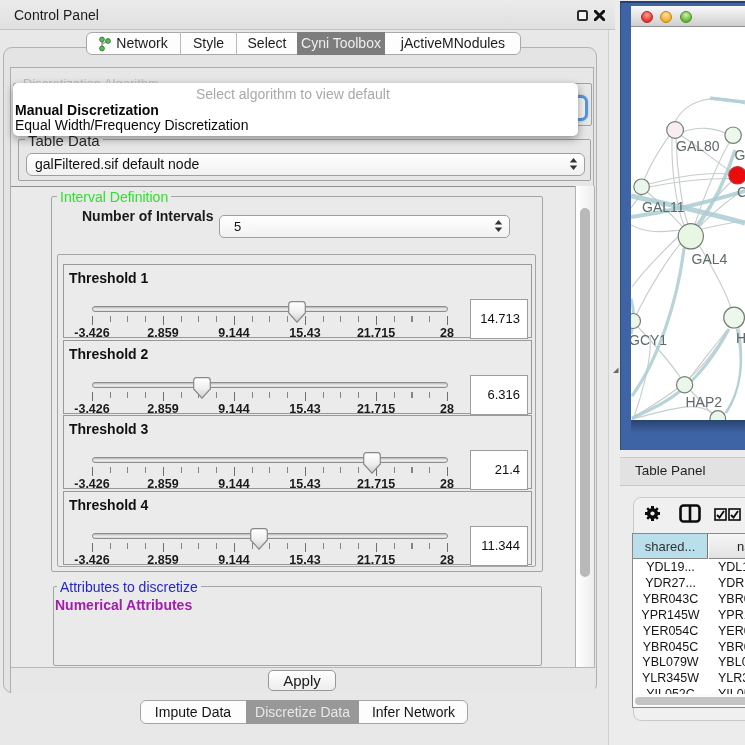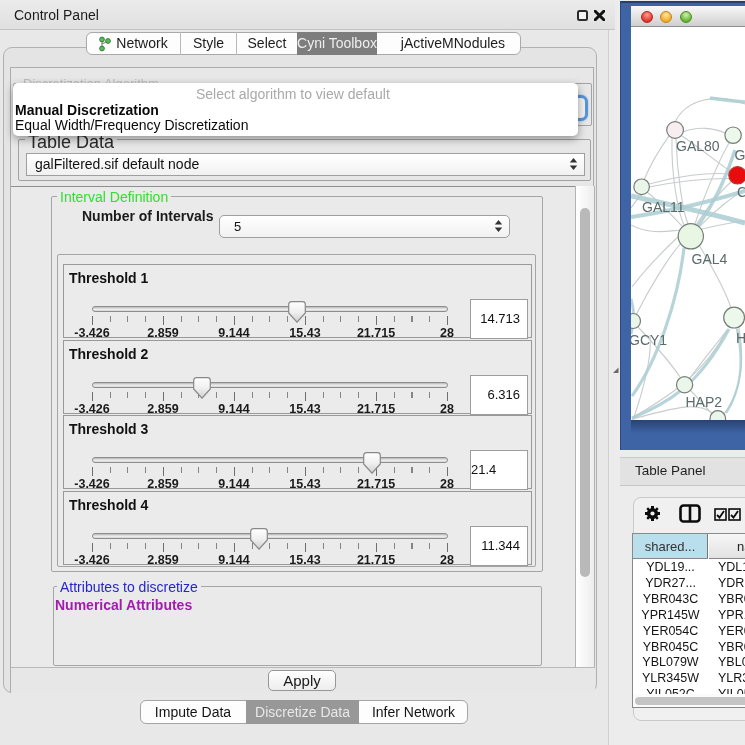--- a/index.html
+++ b/index.html
@@ -19,32 +19,32 @@
 <div class="abs" style="left:10px;top:67px;width:584px;height:626px;background:#e7e7e7;border:1px solid #adadad;"></div>
 <div class="abs" style="left:86px;top:32px;width:435px;height:23px;background:#fdfdfd;border:1px solid #a9a9a9;border-radius:6px;overflow:hidden;"></div>
 <div class="abs" style="left:86px;top:32px;width:94px;height:23px;line-height:23px;text-align:center;font-size:14px;color:#1c1c1c;border-radius:6px 0 0 6px;"><svg width="13" height="16" style="margin-right:5px;vertical-align:-4px;">
       <path d="M4,4 L4,12 M4,8 L10,5" stroke="#8f8f8f" stroke-width="1.3" fill="none"></path>
       <circle cx="4" cy="3.5" r="2.4" fill="#5cb85c" stroke="#2f7a2f" stroke-width="0.9"></circle>
       <circle cx="4" cy="12.5" r="2.4" fill="#5cb85c" stroke="#2f7a2f" stroke-width="0.9"></circle>
       <circle cx="10" cy="5" r="2.4" fill="#5cb85c" stroke="#2f7a2f" stroke-width="0.9"></circle>
     </svg>Network</div>
 <div class="abs" style="left:180px;top:32px;width:56px;height:23px;line-height:23px;text-align:center;font-size:14px;color:#1c1c1c;border-left:1px solid #b9b9b9;border-radius:0;">Style</div>
 <div class="abs" style="left:236px;top:32px;width:61px;height:23px;line-height:23px;text-align:center;font-size:14px;color:#1c1c1c;border-left:1px solid #b9b9b9;border-radius:0;">Select</div>
-<div class="abs" style="left:297px;top:32px;width:80px;height:23px;line-height:23px;text-align:center;font-size:14px;background:#7d7d7d;color:#eeeeee;border-radius:0;">Cyni Toolbox</div>
+<div class="abs" style="left:297px;top:32px;width:88px;height:23px;line-height:23px;text-align:center;font-size:14px;background:#7d7d7d;color:#eeeeee;border-radius:0;">Cyni Toolbox</div>
 <div class="abs" style="left:385px;top:32px;width:136px;height:23px;line-height:23px;text-align:center;font-size:14px;color:#1c1c1c;border-radius:0 6px 6px 0;">jActiveMNodules</div>
 <div class="abs" style="left:13px;top:83px;width:579px;height:43px;border:1px solid #a2a2a2;border-radius:2px;"></div>
 <div class="abs" style="left:20px;top:76px;background:#e7e7e7;padding:0 3px;font-size:13px;color:#bcbcbc;">Discretization Algorithm</div>
 <div class="abs" style="left:556px;top:95px;width:32px;height:26px;background:#f2f2f2;border:3px solid #5795d8;border-radius:7px;box-shadow:0 0 2px #7fb2e6;"></div>
 <div class="abs" style="left:13px;top:83px;width:565px;height:53px;background:#ffffff;border-radius:5px;box-shadow:0 3px 9px rgba(0,0,0,0.38);z-index:40;"></div>
 <div class="abs" style="left:196px;top:86px;z-index:41;font-size:14px;color:#a9a9a9;">Select algorithm to view default</div>
 <div class="abs" style="left:15px;top:102px;z-index:41;font-size:14px;font-weight:bold;color:#0a0a0a;">Manual Discretization</div>
 <div class="abs" style="left:15px;top:117px;z-index:41;font-size:14px;color:#0a0a0a;">Equal Width/Frequency Discretization</div>
 <div class="abs" style="left:18px;top:139px;width:573px;height:42px;border:1px solid #a2a2a2;border-radius:2px;"></div>
-<div class="abs" style="left:25px;top:132px;background:#e7e7e7;padding:0 3px;font-size:18px;color:#2a2a2a;z-index:5;">Table Data</div>
-<div class="abs" style="left:26px;top:153px;width:559px;height:23px;background:linear-gradient(#ffffff,#f1f1f1);border:1px solid #9f9f9f;border-radius:0;font-size:14px;color:#111;line-height:21px;padding-left:8px;">galFiltered.sif default node</div>
+<div class="abs" style="left:25px;top:132px;background:#e7e7e7;padding:0 3px;font-size:15px;color:#2a2a2a;z-index:5;">Table Data</div>
+<div class="abs" style="left:26px;top:153px;width:559px;height:23px;background:linear-gradient(#ffffff,#f1f1f1);border:1px solid #9f9f9f;border-radius:6px;font-size:14px;color:#111;line-height:21px;padding-left:8px;">galFiltered.sif default node</div>
 <svg class="abs" style="left:569px;top:158px;" width="9" height="12">
     <path d="M4.5,0 L8.2,4.4 L0.8,4.4 Z" fill="#333"></path>
     <path d="M4.5,12 L8.2,7.6 L0.8,7.6 Z" fill="#333"></path>
   </svg>
 <div class="abs" id="vp" style="left:11px;top:186px;width:564px;height:481px;background:#eaeaea;border-top:1px solid #8f8f8f;overflow:hidden;">
 <div class="abs" style="left:40px;top:9px;width:492px;height:376px;border:1px solid #a5a5a5;border-radius:2px;"></div>
     <div class="abs" style="left:46px;top:2px;background:#eaeaea;padding:0 3px;font-size:14px;color:#30e030;">Interval Definition</div>
 <div class="abs" style="left:71px;top:21px;font-size:14px;font-weight:bold;color:#1a1a1a;">Number of Intervals</div>
 <div class="abs" style="left:208px;top:28px;width:291px;height:23px;background:linear-gradient(#ffffff,#f1f1f1);border:1px solid #9f9f9f;border-radius:5px;font-size:13px;color:#111;line-height:21px;padding-left:14px;">5</div>
     <svg class="abs" style="left:483px;top:33px;" width="9" height="12">
@@ -127,21 +127,21 @@
 <svg class="abs" style="left:299.4px;top:36px;" width="18" height="22">
         <path d="M3.5,0.7 L14.5,0.7 Q17.3,0.7 17.3,3.5 L17.3,12 L9,21.2 L0.7,12 L0.7,3.5 Q0.7,0.7 3.5,0.7 Z" fill="url(#tg)" stroke="#888" stroke-width="1.2"></path>
         <defs>
           <linearGradient id="tg" x1="0" y1="0" x2="0" y2="1">
             <stop offset="0" stop-color="#ffffff"></stop>
             <stop offset="0.5" stop-color="#f0f0f0"></stop>
             <stop offset="1" stop-color="#cfcfcf"></stop>
           </linearGradient>
         </defs>
       </svg>
-<div class="abs" style="left:406px;top:34px;width:58px;height:40px;background:#fff;border:1px solid #9d9d9d;font-size:13px;color:#111;line-height:38px;">21.4</div>
+<div class="abs" style="left:406px;top:34px;width:58px;height:40px;background:#fff;border:1px solid #9d9d9d;font-size:13px;color:#111;line-height:38px;text-align:right;padding-right:7px;">21.4</div>
 </div>
 <div class="abs" style="left:52px;top:303.5px;width:469px;height:74px;background:#ebebeb;border:1px solid #999;">
 <div class="abs" style="left:5px;top:5px;font-size:14px;font-weight:bold;color:#111;">Threshold 4</div>
 <div class="abs" style="left:28px;top:41px;width:356px;height:6px;border:1px solid #8d8d8d;border-radius:3.5px;background:linear-gradient(#b5b5b5,#efefef 55%,#d6d6d6);"></div>
 <div class="abs" style="left:28px;top:51px;width:357px;height:6px;background:repeating-linear-gradient(to right,#858585 0,#858585 1px,transparent 1px,transparent 17.75px);"></div>
 <div class="abs" style="left:28px;top:51px;width:1px;height:9px;background:#6f6f6f;"></div>
 <div class="abs" style="left:-2px;top:61px;width:60px;text-align:center;font-size:12.5px;font-weight:bold;color:#1a1a1a;">-3.426</div>
 <div class="abs" style="left:99px;top:51px;width:1px;height:9px;background:#6f6f6f;"></div>
 <div class="abs" style="left:69px;top:61px;width:60px;text-align:center;font-size:12.5px;font-weight:bold;color:#1a1a1a;">2.859</div>
 <div class="abs" style="left:170px;top:51px;width:1px;height:9px;background:#6f6f6f;"></div>

